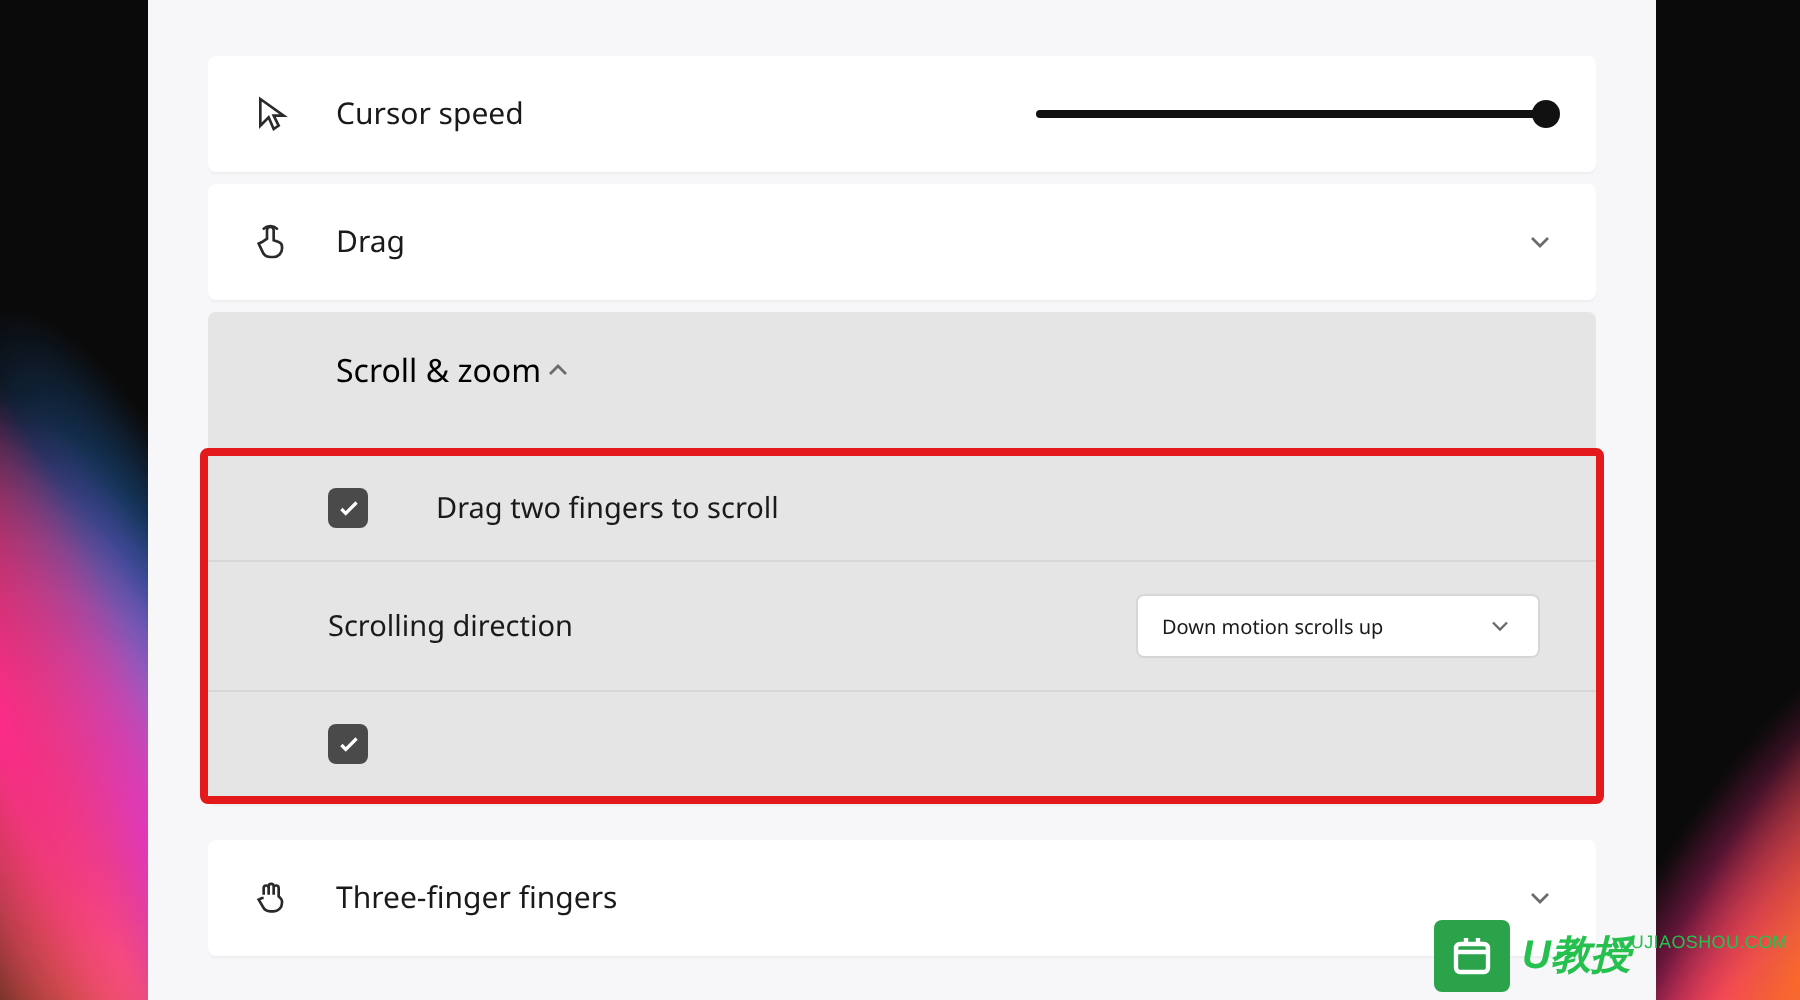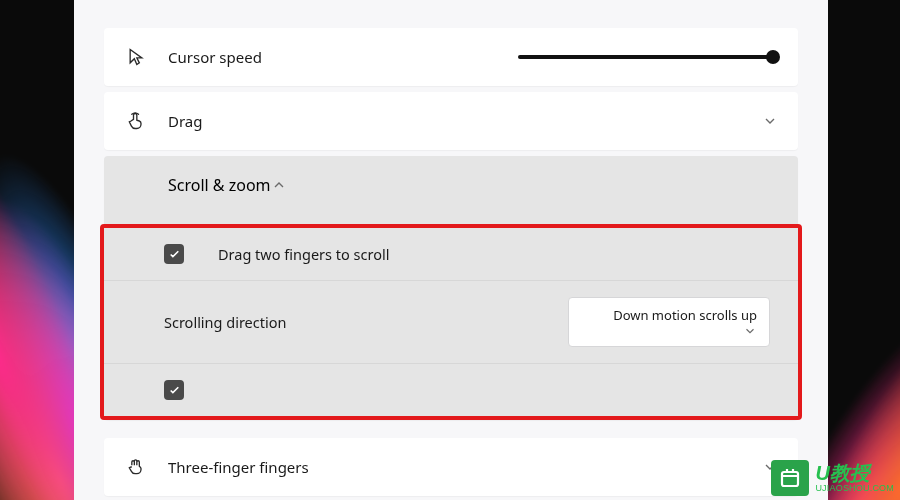--- a/index.html
+++ b/index.html
@@ -117,44 +117,43 @@
   }
   .sub-label {
     font-size: 14.5px;
     color: #1a1a1a;
     flex: 1;
   }
   .dropdown {
     border: 1px solid #d6d6d8;
     border-radius: 4px;
     padding: 8px 12px;
-    font-size: 13px;
+    font-size: 10px;
     color: #1a1a1a;
     min-width: 202px;
-    display: flex; align-items: flex-end; justify-content: space-between;
+    display: flex; align-items: flex-start; justify-content: space-between;
     background: #fff;
-    flex-direction: column;
   }
   .dropdown .chev { width:14px; height:14px; margin-left:10px; }
   
   .watermark {
     position: absolute;
     right: 6px; bottom: 4px;
     display: flex; align-items: center;
     gap: 6px;
     color: #fff;
     font-family: Arial, sans-serif;
   }
   .watermark .wm-box {
     width: 38px; height: 36px;
     background: #2aa34a;
     border-radius: 4px;
     display: flex; align-items: center; justify-content: center;
   }
-  .watermark .wm-text { display:flex; flex-direction:column; line-height:1.1; }
+  .watermark .wm-text { display:flex; flex-direction:row; line-height:1.1; }
   .watermark .wm-main { font-size: 20px; font-weight: bold; font-style: italic; color:#26c04f; }
   .watermark .wm-sub { font-size: 9px; color:#26c04f; letter-spacing:0.2px; }
 </style>
 </head>
 <body>
 
 <div class="wave"></div>
 <div class="wave-right"></div>
 
 <div class="panel">

